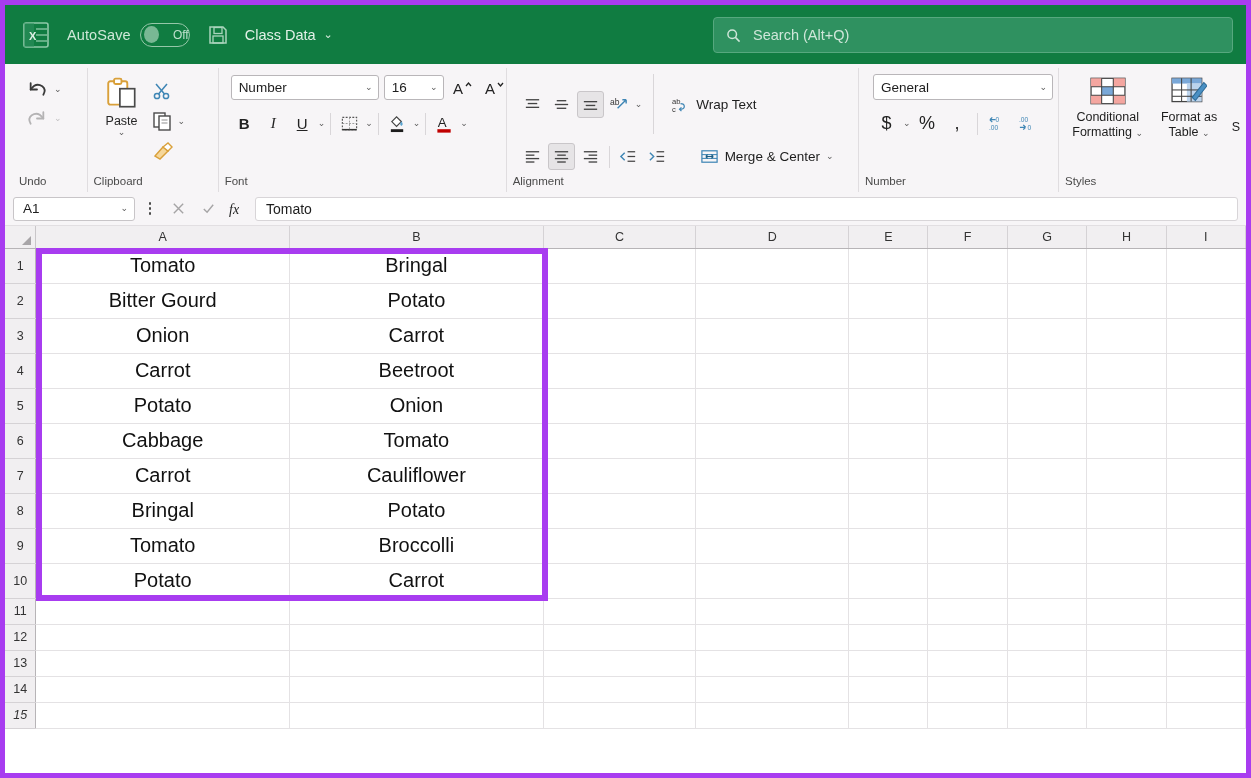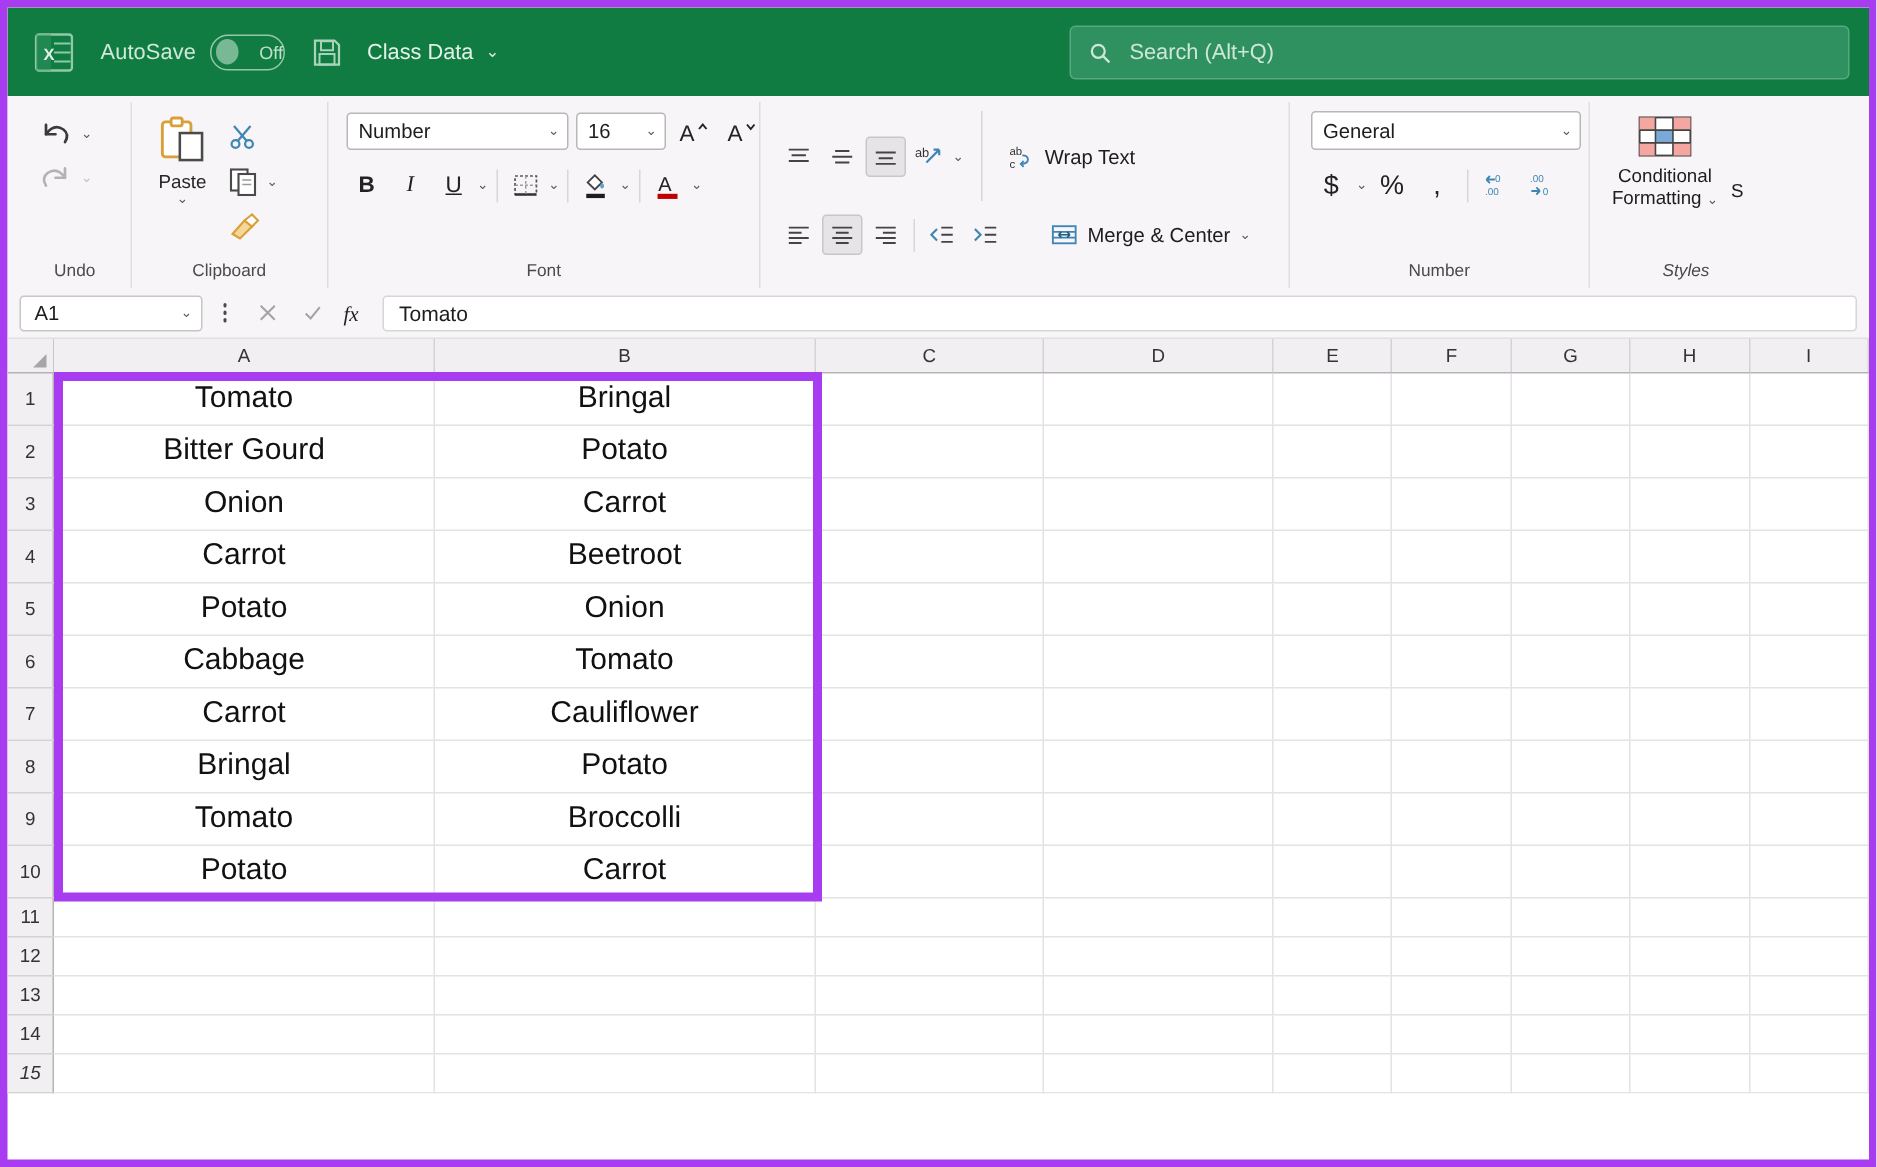--- a/index.html
+++ b/index.html
@@ -66,21 +66,21 @@
   
   .ribbon {
     height: 128px; background: #f7f5f7;
     display: flex; align-items: stretch;
     padding: 4px 0 0 8px; position: relative;
   }
   .rgroup { display: flex; flex-direction: column; position: relative; padding: 0 6px; }
   .rgroup + .rgroup { border-left: 1px solid #e0dde0; }
   .rgroup .body { flex: 1; display: flex; align-items: flex-start; padding-top: 6px; }
   .rgroup .gname {
-    text-align: center; font-size: 11.5px; color: #4a4a4a;
+    font-size: 11.5px; color: #4a4a4a;
     padding-bottom: 5px; position: relative;
   }
   .chev { font-size: 9px; color: #5a5a5a; line-height: 1; }
 
   
   .undo-col { display:flex; flex-direction:column; gap: 10px; padding: 6px 4px 0 6px; }
   .undo-row { display:flex; align-items:center; gap:5px; }
 
   
   .paste-btn { display:flex; flex-direction:column; align-items:center; width:56px; padding-top:2px; }
@@ -456,20 +456,21 @@
                 <line x1="2" y1="8" x2="18" y2="8" stroke="#3f86b5" stroke-width="1.1"></line>
                 <line x1="2" y1="12" x2="18" y2="12" stroke="#3f86b5" stroke-width="1.1"></line>
                 <path d="M6 10 L14 10 M6 10 L8 8 M6 10 L8 12 M14 10 L12 8 M14 10 L12 12" fill="none" stroke="#1d5d82" stroke-width="1.2"></path>
               </svg>
             </span>
             <span>Merge &amp; Center</span>
             <span class="chev">⌄</span>
           </span>
         </div>
       </div>
+      <div class="gname">Alignment</div>
     </div>
 
     <div class="rgroup" style="width:200px">
       <div class="body" style="flex-direction:column; padding-left:8px;">
         <span class="combo" style="width:180px; height:26px;">
           <span>General</span>
           <span class="chev">⌄</span>
         </span>
         <div class="numrow2">
           <span class="fb" style="font-size:18px">$</span>
@@ -514,23 +515,44 @@
                   <line x1="1" y1="18" x2="33" y2="18"></line>
                 </g>
             </svg>
           </span>
           <span class="lbl">Conditional</span>
           <span class="lbl" style="margin-top:0">
             <span>Formatting</span>
             <span class="chev">⌄</span>
           </span>
         </div>
+        <div class="style-btn">
+          <span>
+            <svg viewBox="0 0 34 28" width="36" height="30">
+              <rect x="1" y="2" width="28" height="22" fill="#fff" stroke="#444" stroke-width="1.2"></rect>
+              <rect x="1" y="2" width="28" height="5" fill="#7aa8d8"></rect>
+              <rect x="15" y="7" width="14" height="17" fill="#bcd4ed"></rect>
+              <g stroke="#444" stroke-width="1">
+                  <line x1="10" y1="2" x2="10" y2="24"></line>
+                  <line x1="19" y1="2" x2="19" y2="24"></line>
+                  <line x1="1" y1="13" x2="29" y2="13"></line>
+                  <line x1="1" y1="19" x2="29" y2="19"></line>
+                </g>
+              <path d="M20 20 L31 6 L34 9 L23 23 Z" fill="#4a90c4" stroke="#2d6a96" stroke-width="1"></path>
+            </svg>
+          </span>
+          <span class="lbl">Format as</span>
+          <span class="lbl" style="margin-top:0">
+            <span>Table</span>
+            <span class="chev">⌄</span>
+          </span>
+        </div>
         <div style="font-size:12.5px; color:#1d1d1d; padding-top:46px;">S</div>
       </div>
-      <div class="gname" style="padding-right:58px;font-style:italic;">Styles</div>
+      <div class="gname" style="padding-right:58px;">Styles</div>
     </div>
   </div>
 
   <div class="formulabar">
     <div class="namebox">
       <span>A1</span>
       <span class="chev">⌄</span>
     </div>
     <span class="kebab">
         <i></i>

